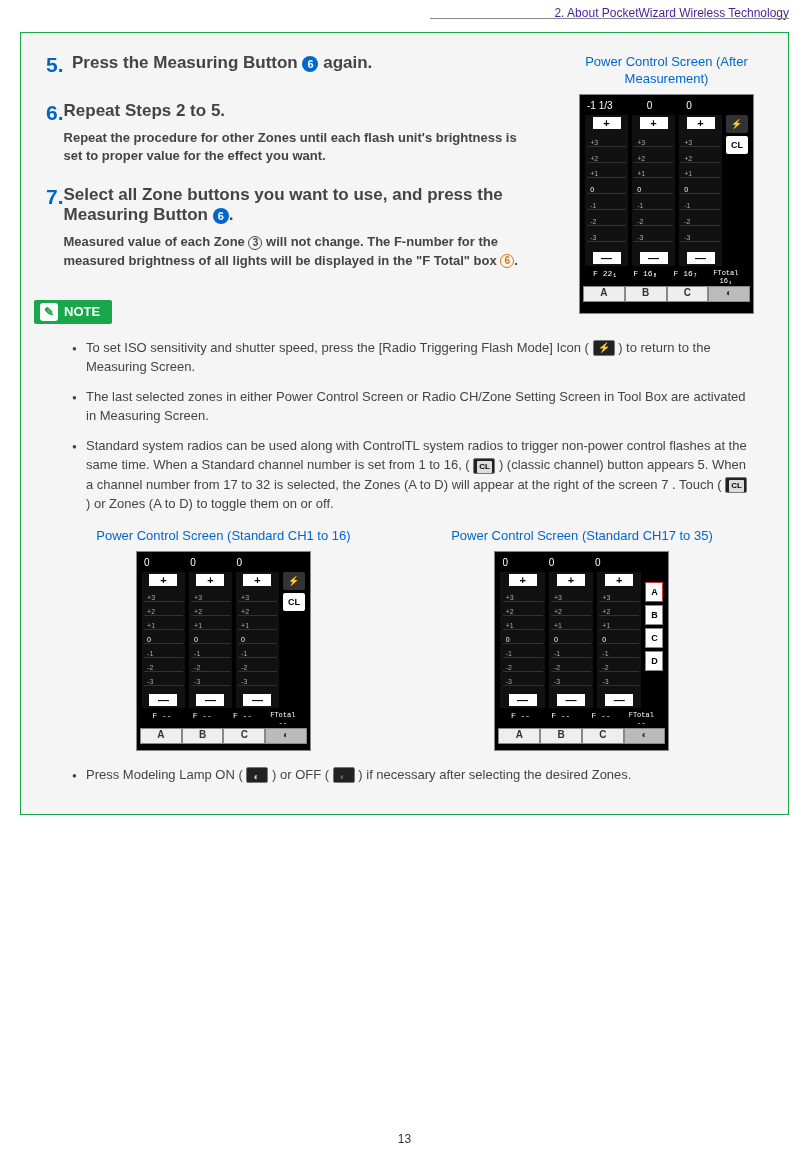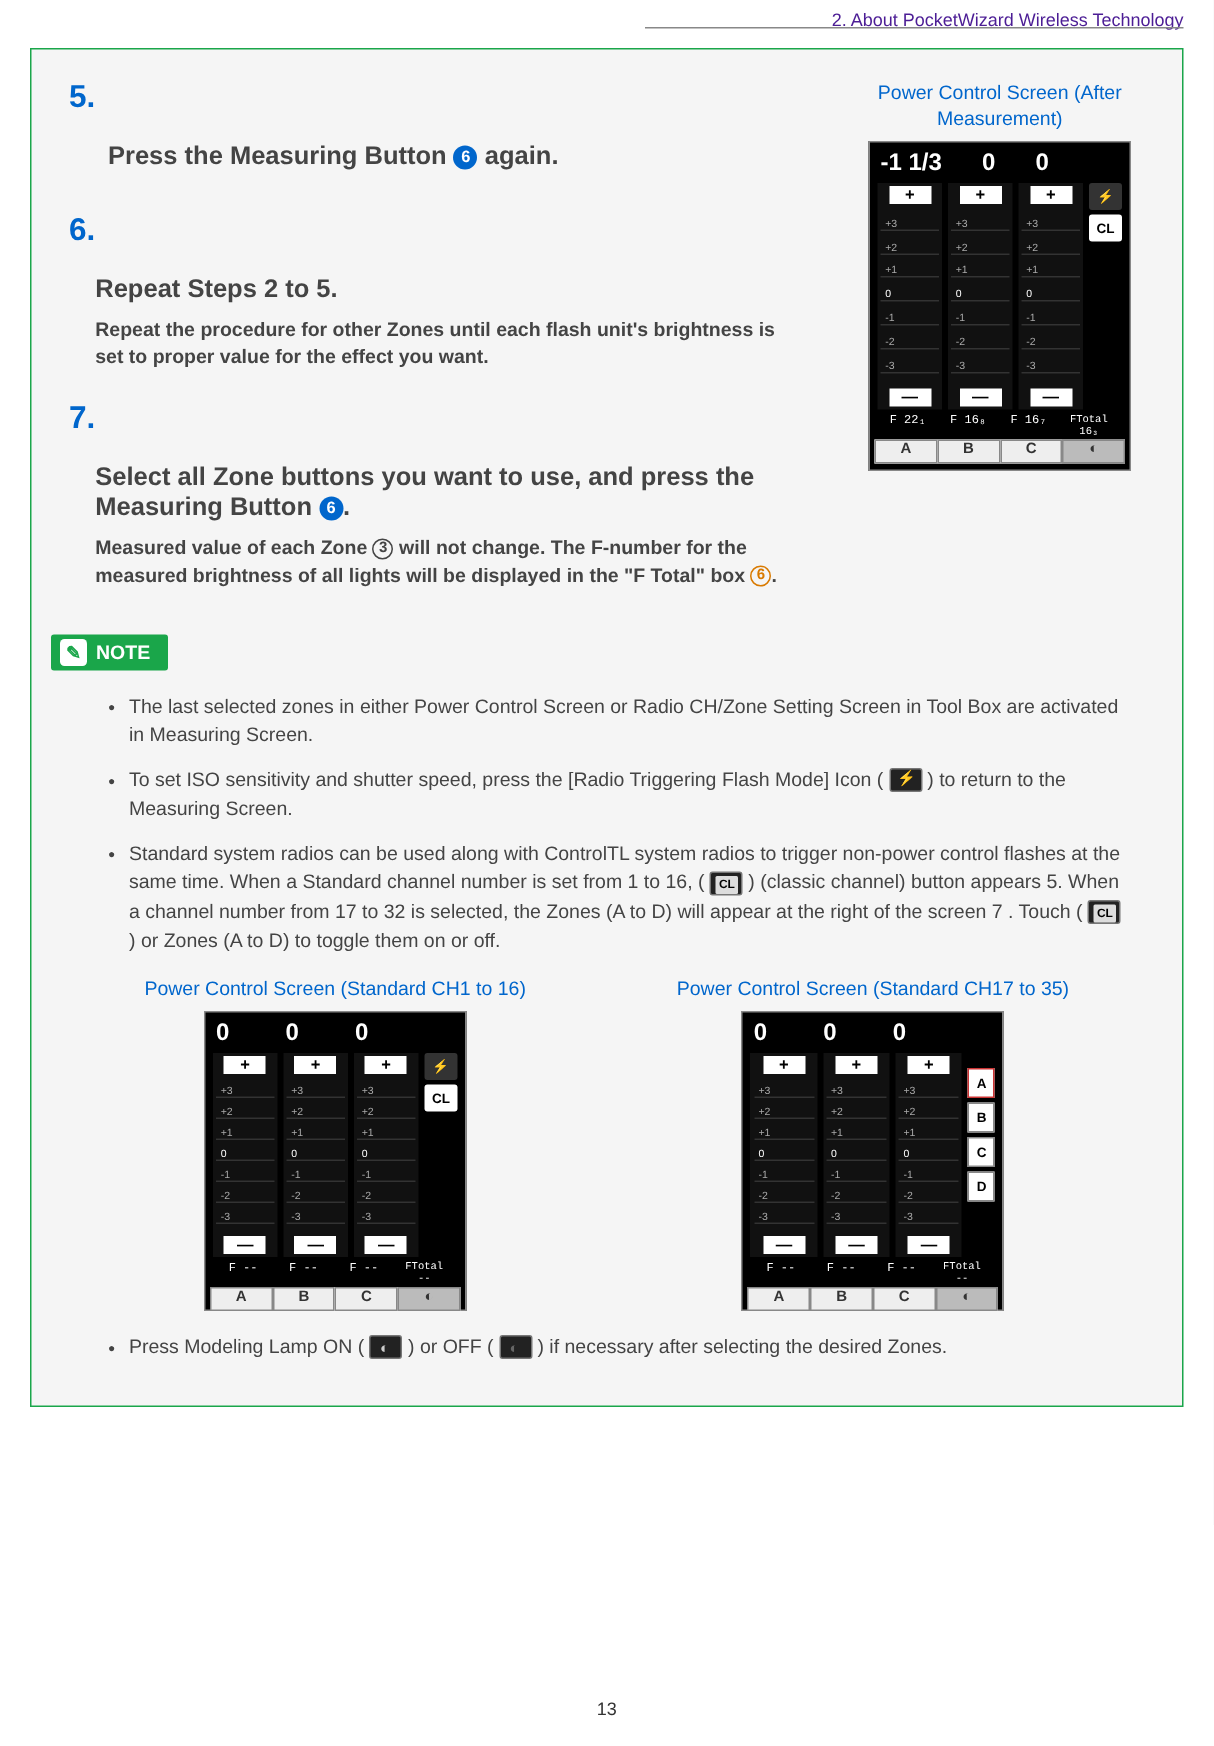--- a/index.html
+++ b/index.html
@@ -39,21 +39,21 @@
   .step { margin-bottom: 20px; display: flex; }
   .step-left { width: 500px; padding-right: 15px; }
   .step-num {
     color: #0066cc;
     font-weight: bold;
     font-size: 21px;
     display: inline-block;
     width: 26px;
     vertical-align: top;
   }
-  .step-content { vertical-align: top; margin-top: 41px; }
+  .step-content { vertical-align: top; }
   .step-title {
     font-weight: bold;
     font-size: 17px;
     color: #444;
     margin-bottom: 8px;
   }
   .step-desc {
     font-weight: bold;
     font-size: 13px;
     color: #444;
@@ -105,22 +105,22 @@
     padding: 3px;
     display: inline-block;
   }
   .device-screen.large { width: 175px; height: 220px; }
   .device-screen.small { width: 175px; height: 200px; }
   .ds-topbar {
     display: flex;
     justify-content: space-between;
     padding: 2px 4px;
     color: #fff;
-    font-size: 16px;
-    font-weight: bold;
+    font-size: 10px;
+    font-weight: normal;
   }
   .ds-body { display: flex; height: 140px; }
   .ds-slider {
     flex: 1;
     margin: 2px;
     background: #111;
     position: relative;
     display: flex;
     flex-direction: column;
     align-items: center;
@@ -324,24 +324,24 @@
       </div>
     </div>
   </div>
 
   
   <div class="note-badge">
     <span>NOTE</span>
   </div>
 
   <ul class="note-list">
-    <li>The last selected zones in either Power Control Screen or Radio CH/Zone Setting Screen in Tool Box are activated in Measuring Screen.</li>
     <li>
       <span>To set ISO sensitivity and shutter speed, press the [Radio Triggering Flash Mode] Icon ( </span><span class="inline-icon flash"></span><span> ) to return to the Measuring Screen.</span>
     </li>
+    <li>The last selected zones in either Power Control Screen or Radio CH/Zone Setting Screen in Tool Box are activated in Measuring Screen.</li>
     <li>
       <span>Standard system radios can be used along with ControlTL system radios to trigger non-power control flashes at the same time. When a Standard channel number is set from 1 to 16, ( </span><span class="inline-icon cl"></span><span> ) (classic channel) button appears 5. When a channel number from 17 to 32 is selected, the Zones (A to D) will appear at the right of the screen 7 . Touch ( </span><span class="inline-icon cl"></span><span> ) or Zones (A to D) to toggle them on or off.</span>
     </li>
   </ul>
 
   
   <div class="screens-row">
     <div class="screen-block">
       <div class="screen-label">Power Control Screen (Standard CH1 to 16)</div>
       <div class="device-screen small">

